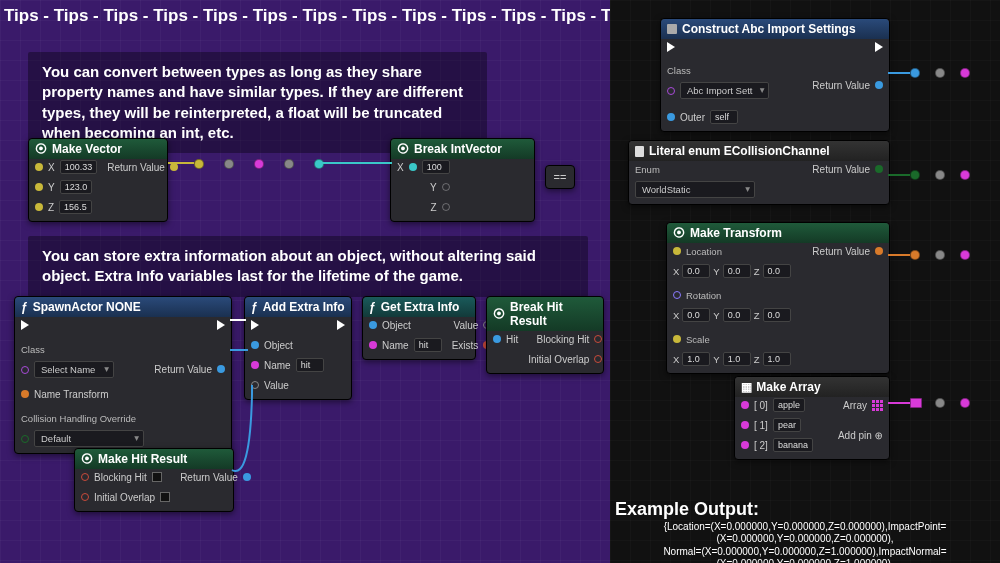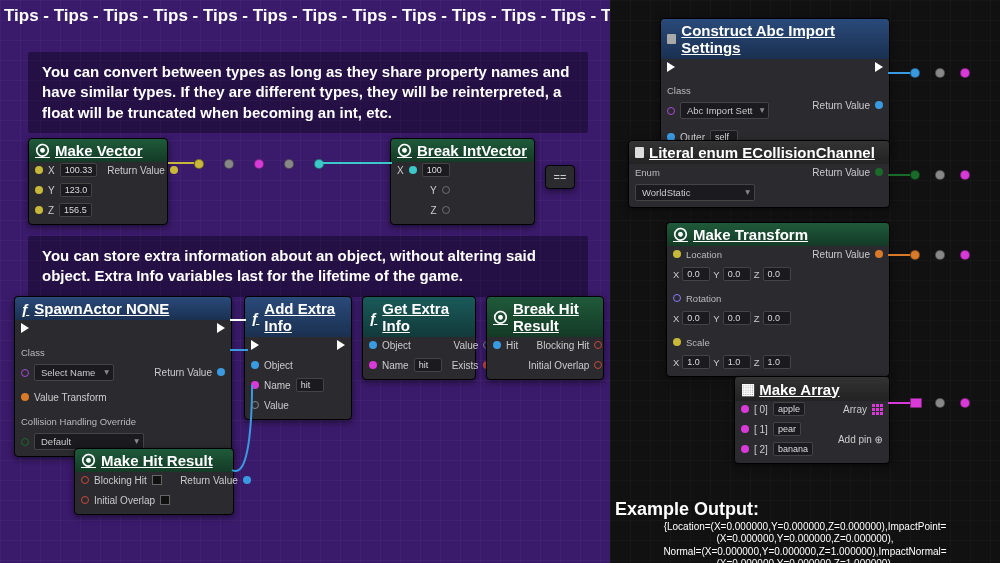--- a/index.html
+++ b/index.html
@@ -58,24 +58,23 @@
     border-radius: 4px;
     box-shadow: 0 2px 6px rgba(0,0,0,0.5);
     font-size: 10px;
   }
   .node-header {
     display: flex;
     align-items: center;
     gap: 5px;
     padding: 3px 6px;
     border-radius: 4px 4px 0 0;
-    font-size: 15px;
+    font-size: 12px;
     font-weight: 600;
     color: #fff;
-    text-decoration: underline;
   }
   .hdr-blue { background: linear-gradient(180deg,#2a4a7a,#1a3050); }
   .hdr-green { background: linear-gradient(180deg,#1f5a3a,#143a26); }
   .hdr-teal { background: linear-gradient(180deg,#1a5a5a,#123a3a); }
   .hdr-dark { background: linear-gradient(180deg,#333,#222); }
   .node-body {
     padding: 0 6px 6px 6px;
     display: flex;
     justify-content: space-between;
     gap: 10px;
@@ -170,21 +169,21 @@
   }
   .output-title { font-size: 18px; font-weight: bold; }
   svg.wires { position:absolute; left:0; top:0; pointer-events:none; }
 </style>
 </head>
 <body>
 
 <div class="left-panel">
   <div class="tips-header">Tips - Tips - Tips - Tips - Tips - Tips - Tips - Tips - Tips - Tips - Tips - Tips - Tips - Tips</div>
 
-  <div class="comment-box" style="left:28px;top:52px;width:560px;">You can convert between types as long as they share property names and have similar types. If they are different types, they will be reinterpreted, a float will be truncated when becoming an int, etc.</div>
+  <div class="comment-box" style="left:28px;top:52px;width:459px;">You can convert between types as long as they share property names and have similar types. If they are different types, they will be reinterpreted, a float will be truncated when becoming an int, etc.</div>
 
   <div class="node" style="left:28px;top:138px;width:140px;">
     <div class="node-header hdr-green">
         <span>⦿</span>
         <span>Make Vector</span>
       </div>
     <div class="node-body">
       <div class="col">
         <div class="pin-row">
             <span class="pin p-yellow solid"></span>
@@ -259,21 +258,21 @@
           </div>
         <div class="pin-row" style="margin-top:4px;">
             <span class="field-label">Class</span>
           </div>
         <div class="pin-row">
             <span class="pin p-hollow" style="border-color:#a84ad8;"></span>
             <span class="dropdown">Select Name</span>
           </div>
         <div class="pin-row" style="margin-top:4px;">
             <span class="pin p-orange solid"></span>
-            <span>Value Transform</span>
+            <span>Name Transform</span>
           </div>
         <div class="pin-row" style="margin-top:4px;">
             <span class="field-label">Collision Handling Override</span>
           </div>
         <div class="pin-row">
             <span class="pin p-hollow" style="border-color:#1a6a2a;"></span>
             <span class="dropdown" style="min-width:110px;">Default</span>
           </div>
       </div>
       <div class="col right-col">

